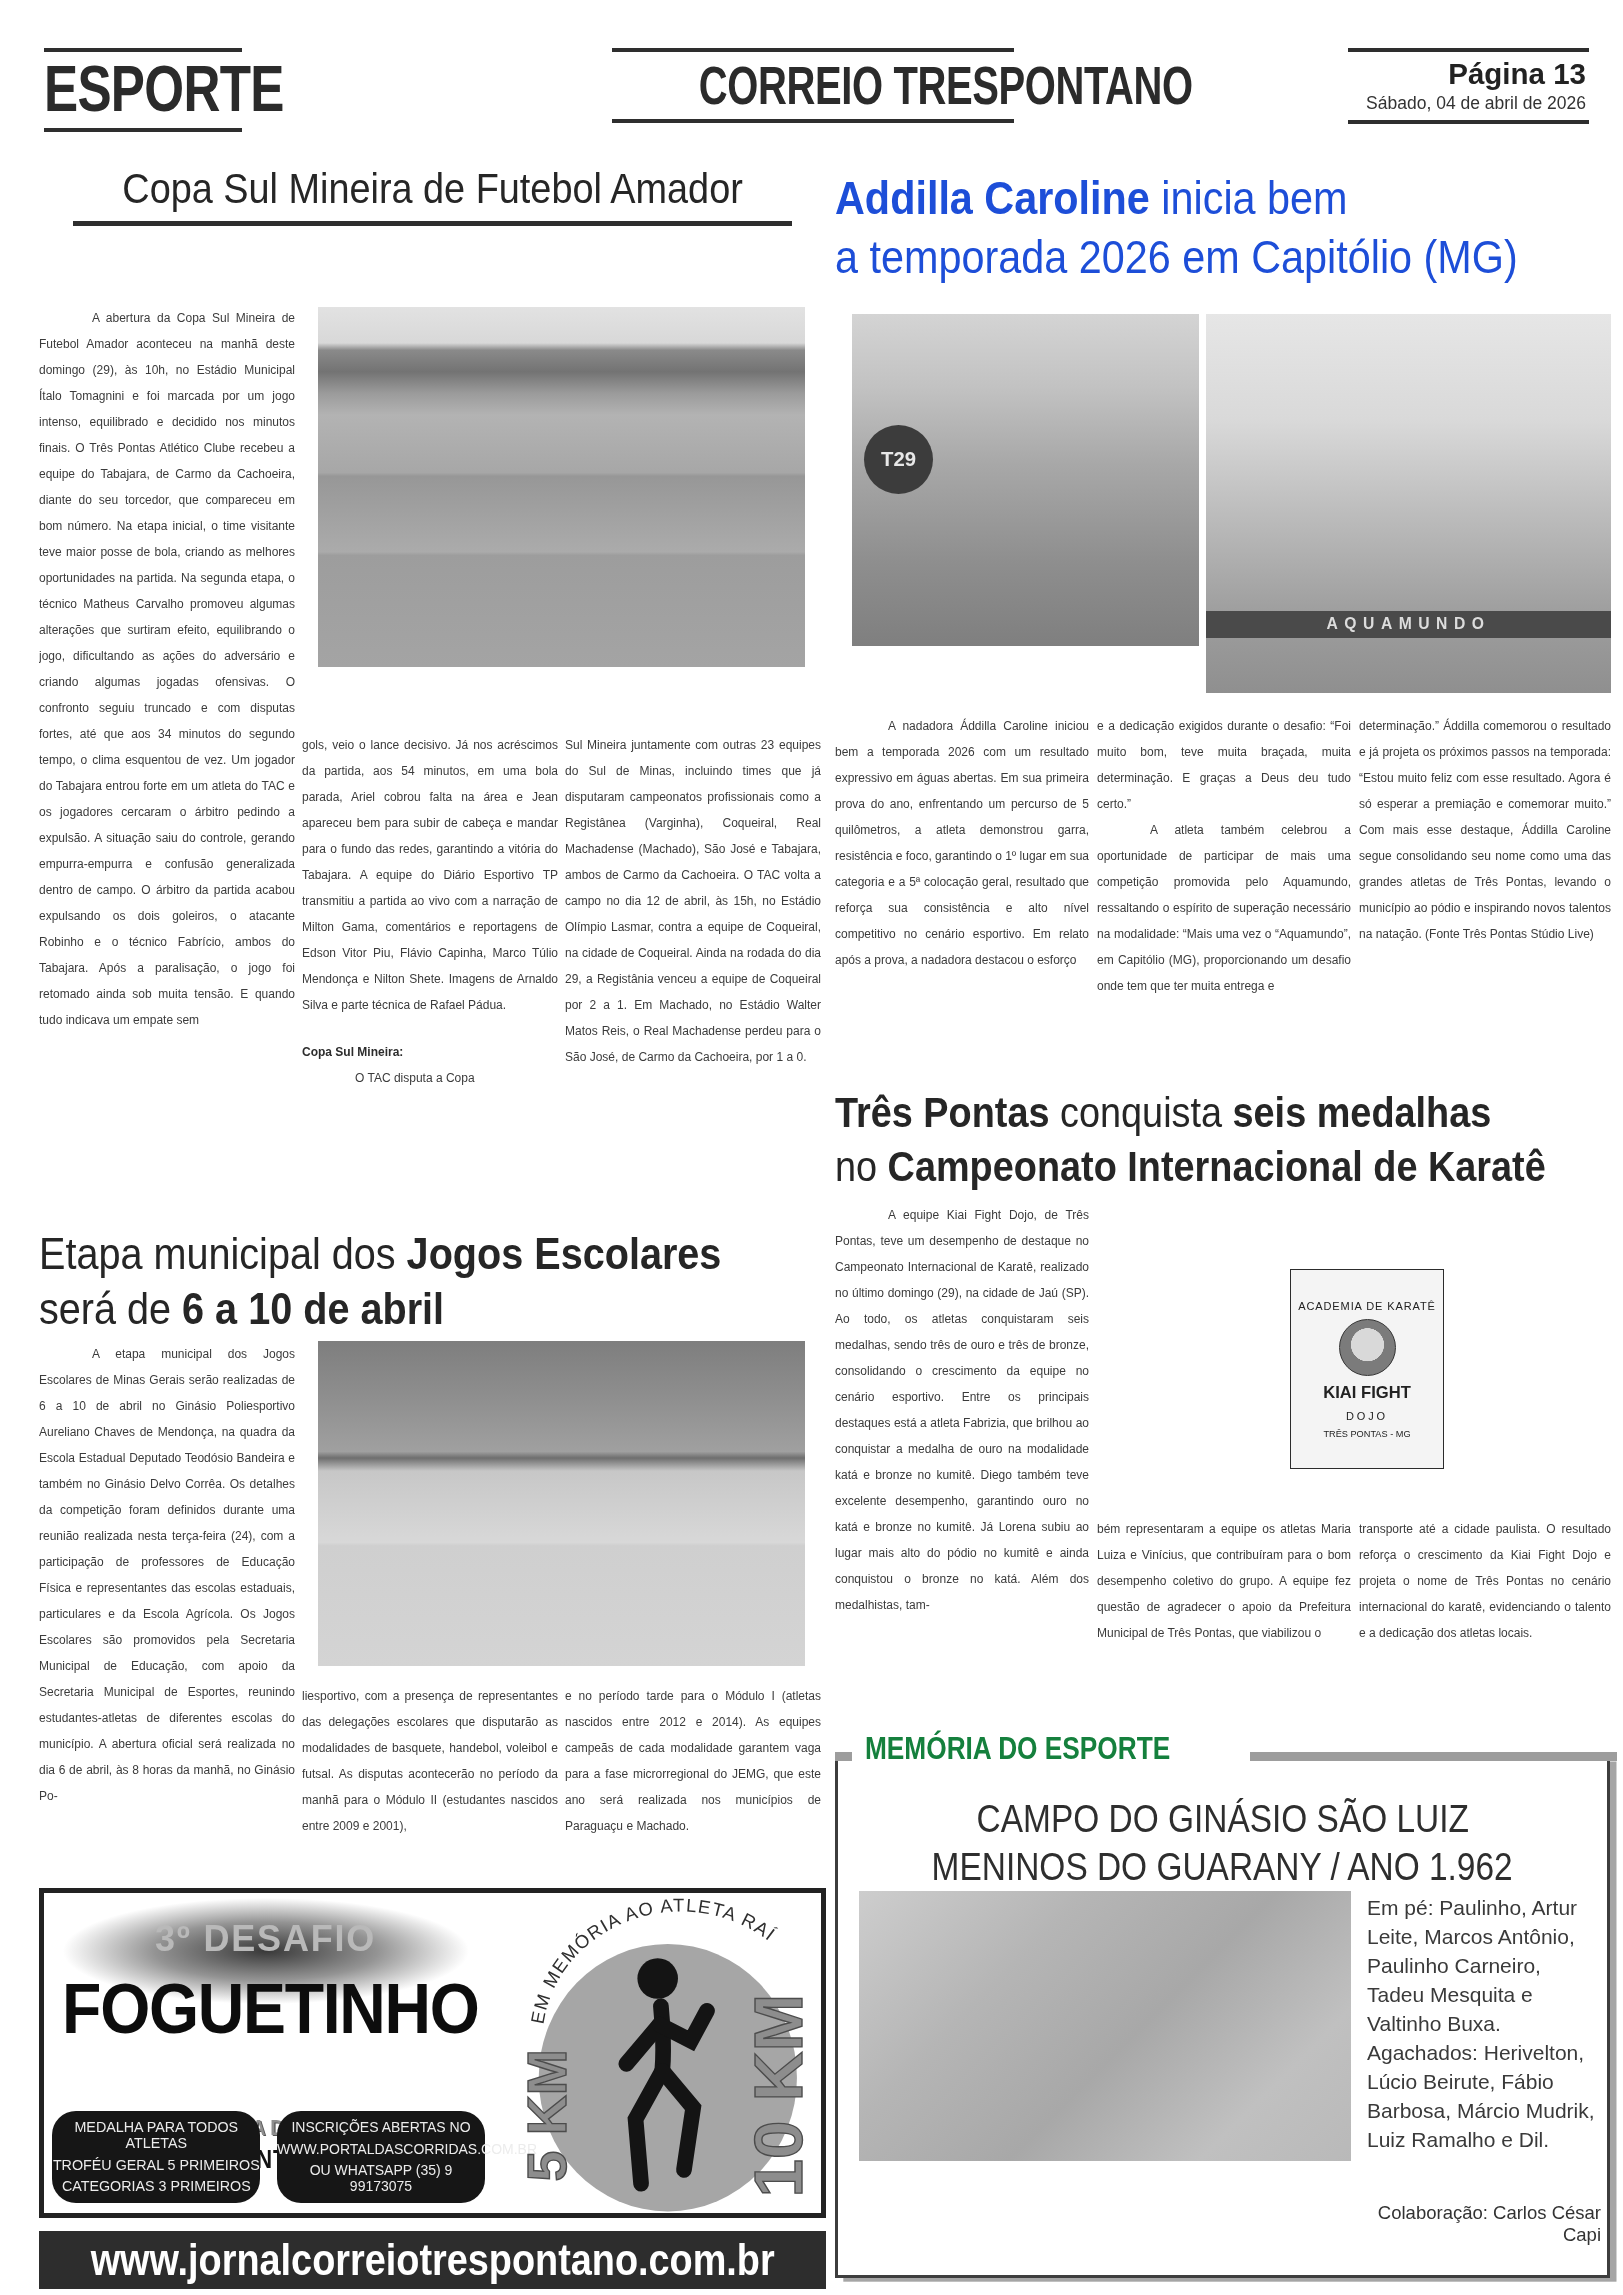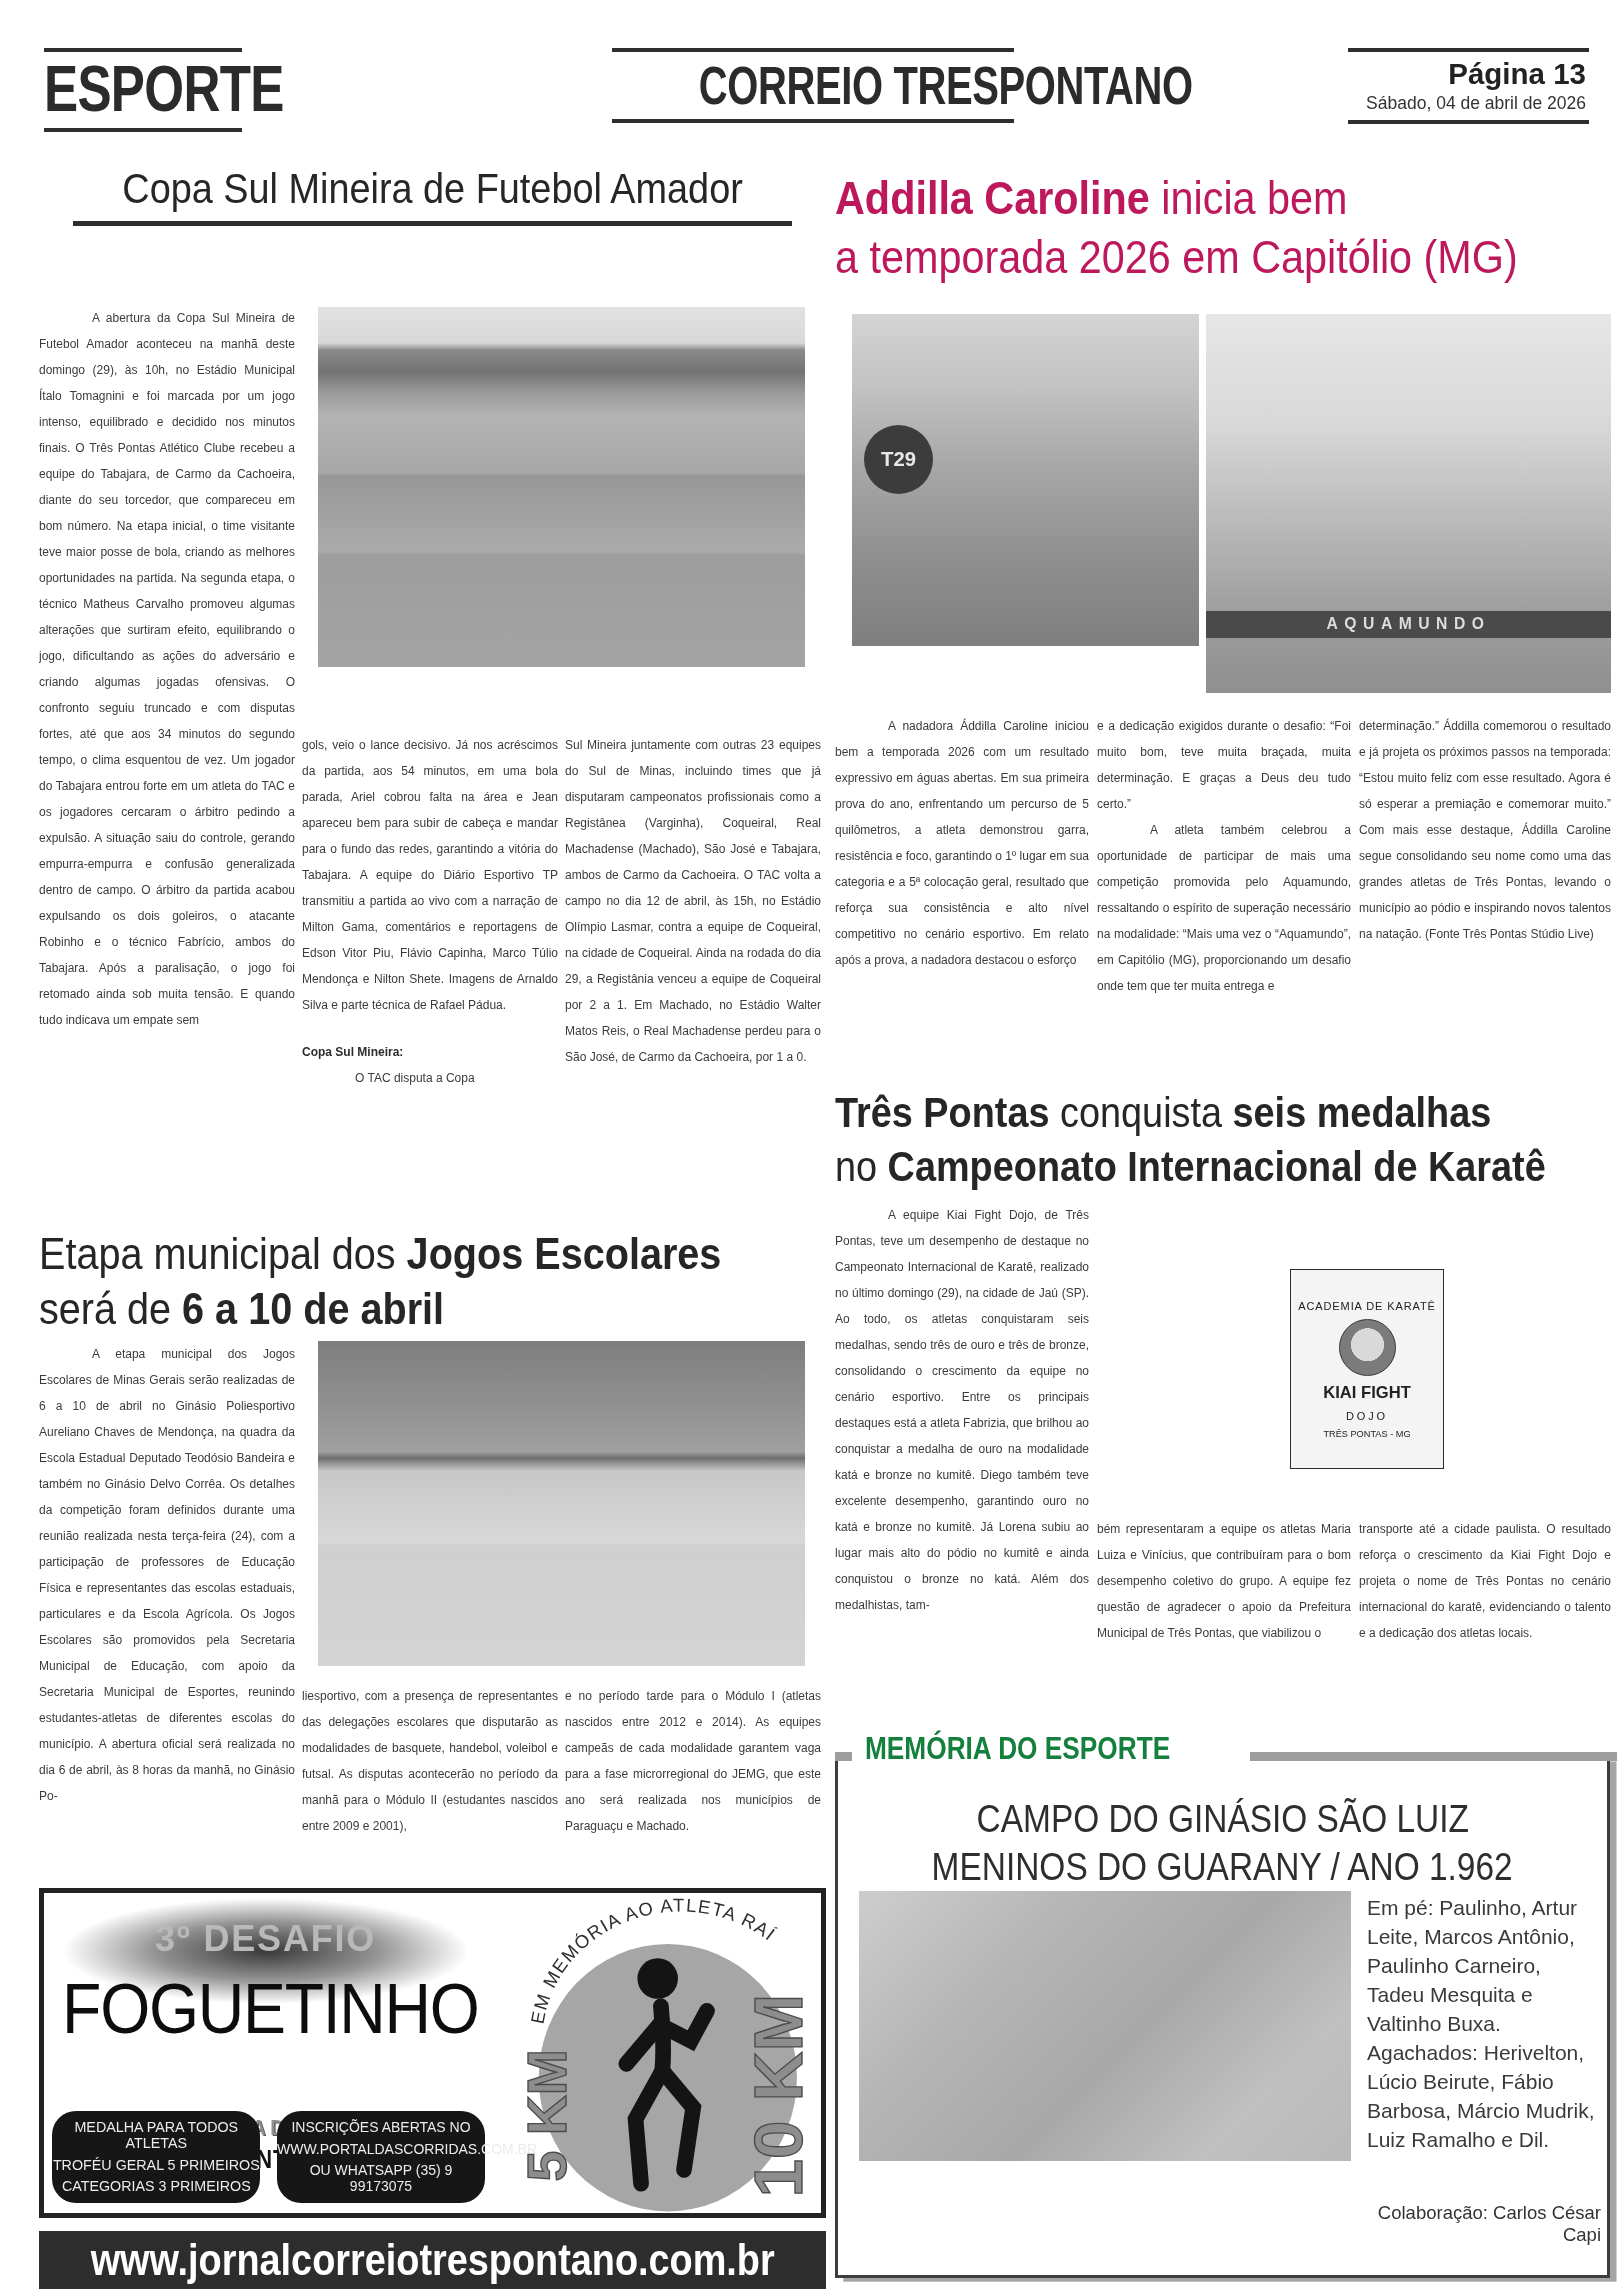--- a/index.html
+++ b/index.html
@@ -42,29 +42,29 @@
   .banner .b1{font-size:11px;letter-spacing:0.9px;}
   .banner .logo{width:55px;height:55px;border-radius:50%;background:radial-gradient(circle at 50% 45%,#d9d9d9 0 40%,#7b7b7b 41% 100%);border:1.8px solid #333;}
   .banner .b2{font-size:16.6px;font-weight:800;}
   .banner .b3{font-size:11px;letter-spacing:2.8px;}
   .banner .b4{font-size:9.2px;}
   .ph-gym{left:318px;top:1341px;width:487px;height:325px;
      background:linear-gradient(180deg,#7e7e7e 0%,#8f8f8f 18%,#a0a0a0 34%,#6e6e6e 36%,#c7c7c7 40%,#d8d8d8 62%,#cfcfcf 63%,#d4d4d4 100%);}
   .ph-memoria{left:21px;top:132px;width:492px;height:270px;
      background:linear-gradient(135deg,#cdcdcd 0%,#b5b5b5 30%,#a8a8a8 55%,#c0c0c0 80%,#b9b9b9 100%);}
   
-  .a2-title{position:absolute;left:835px;top:168px;width:780px;font-size:47px;color:#be185d;line-height:59px;}
+  .a2-title{position:absolute;left:835px;top:168px;width:780px;font-size:47px;color:#1d4ed8;line-height:59px;}
   .a3-title{position:absolute;left:835px;top:1085px;width:780px;font-size:43px;color:#262626;line-height:54px;}
   .a4-title{position:absolute;left:39px;top:1226px;width:787px;font-size:45px;color:#262626;line-height:55px;}
   
   .ad{position:absolute;left:39px;top:1888px;width:787px;height:330px;border:5.1px solid #222;box-sizing:border-box;background:#fff;}
   .ad-smudge{position:absolute;left:18.5px;top:4.6px;width:406px;height:106px;
      background:radial-gradient(closest-side,rgba(35,35,35,.9) 0%,rgba(60,60,60,.55) 55%,rgba(120,120,120,0) 100%);}
   .ad-ed{position:absolute;left:0;top:25.4px;width:443px;text-align:center;font-size:36px;font-weight:800;color:#b9b9b9;letter-spacing:1.8px;}
-  .ad-name{position:absolute;left:0;top:76px;width:443px;text-align:center;font-size:70px;font-weight:400;color:#0d0d0d;letter-spacing:-1.4px;}
+  .ad-name{position:absolute;left:0;top:76px;width:443px;text-align:center;font-size:70px;font-weight:700;color:#0d0d0d;letter-spacing:-1.4px;}
   .ad-name .cxc{transform:scaleX(.92);}
   .ad-date{position:absolute;left:0;top:182px;width:443px;text-align:center;font-size:29.5px;font-weight:900;color:#111;}
   .ad-start{position:absolute;left:0;top:222px;width:443px;text-align:center;font-size:22px;font-weight:900;color:#8f8f8f;text-shadow:1.4px 1.4px 0 #555;}
   .ad-city{position:absolute;left:0;top:252px;width:443px;text-align:center;font-size:25px;font-weight:900;color:#111;letter-spacing:0.9px;}
   .pill{position:absolute;background:#161616;color:#ececec;border-radius:24px;text-align:center;
         display:flex;flex-direction:column;justify-content:center;gap:5.5px;}
   .pill1{left:8.3px;bottom:10.2px;width:208px;height:92px;font-size:14.3px;}
   .pill2{left:233px;bottom:10.2px;width:208px;height:92px;font-size:14px;}
   .ad-svg{position:absolute;right:0.9px;top:0;}
   

